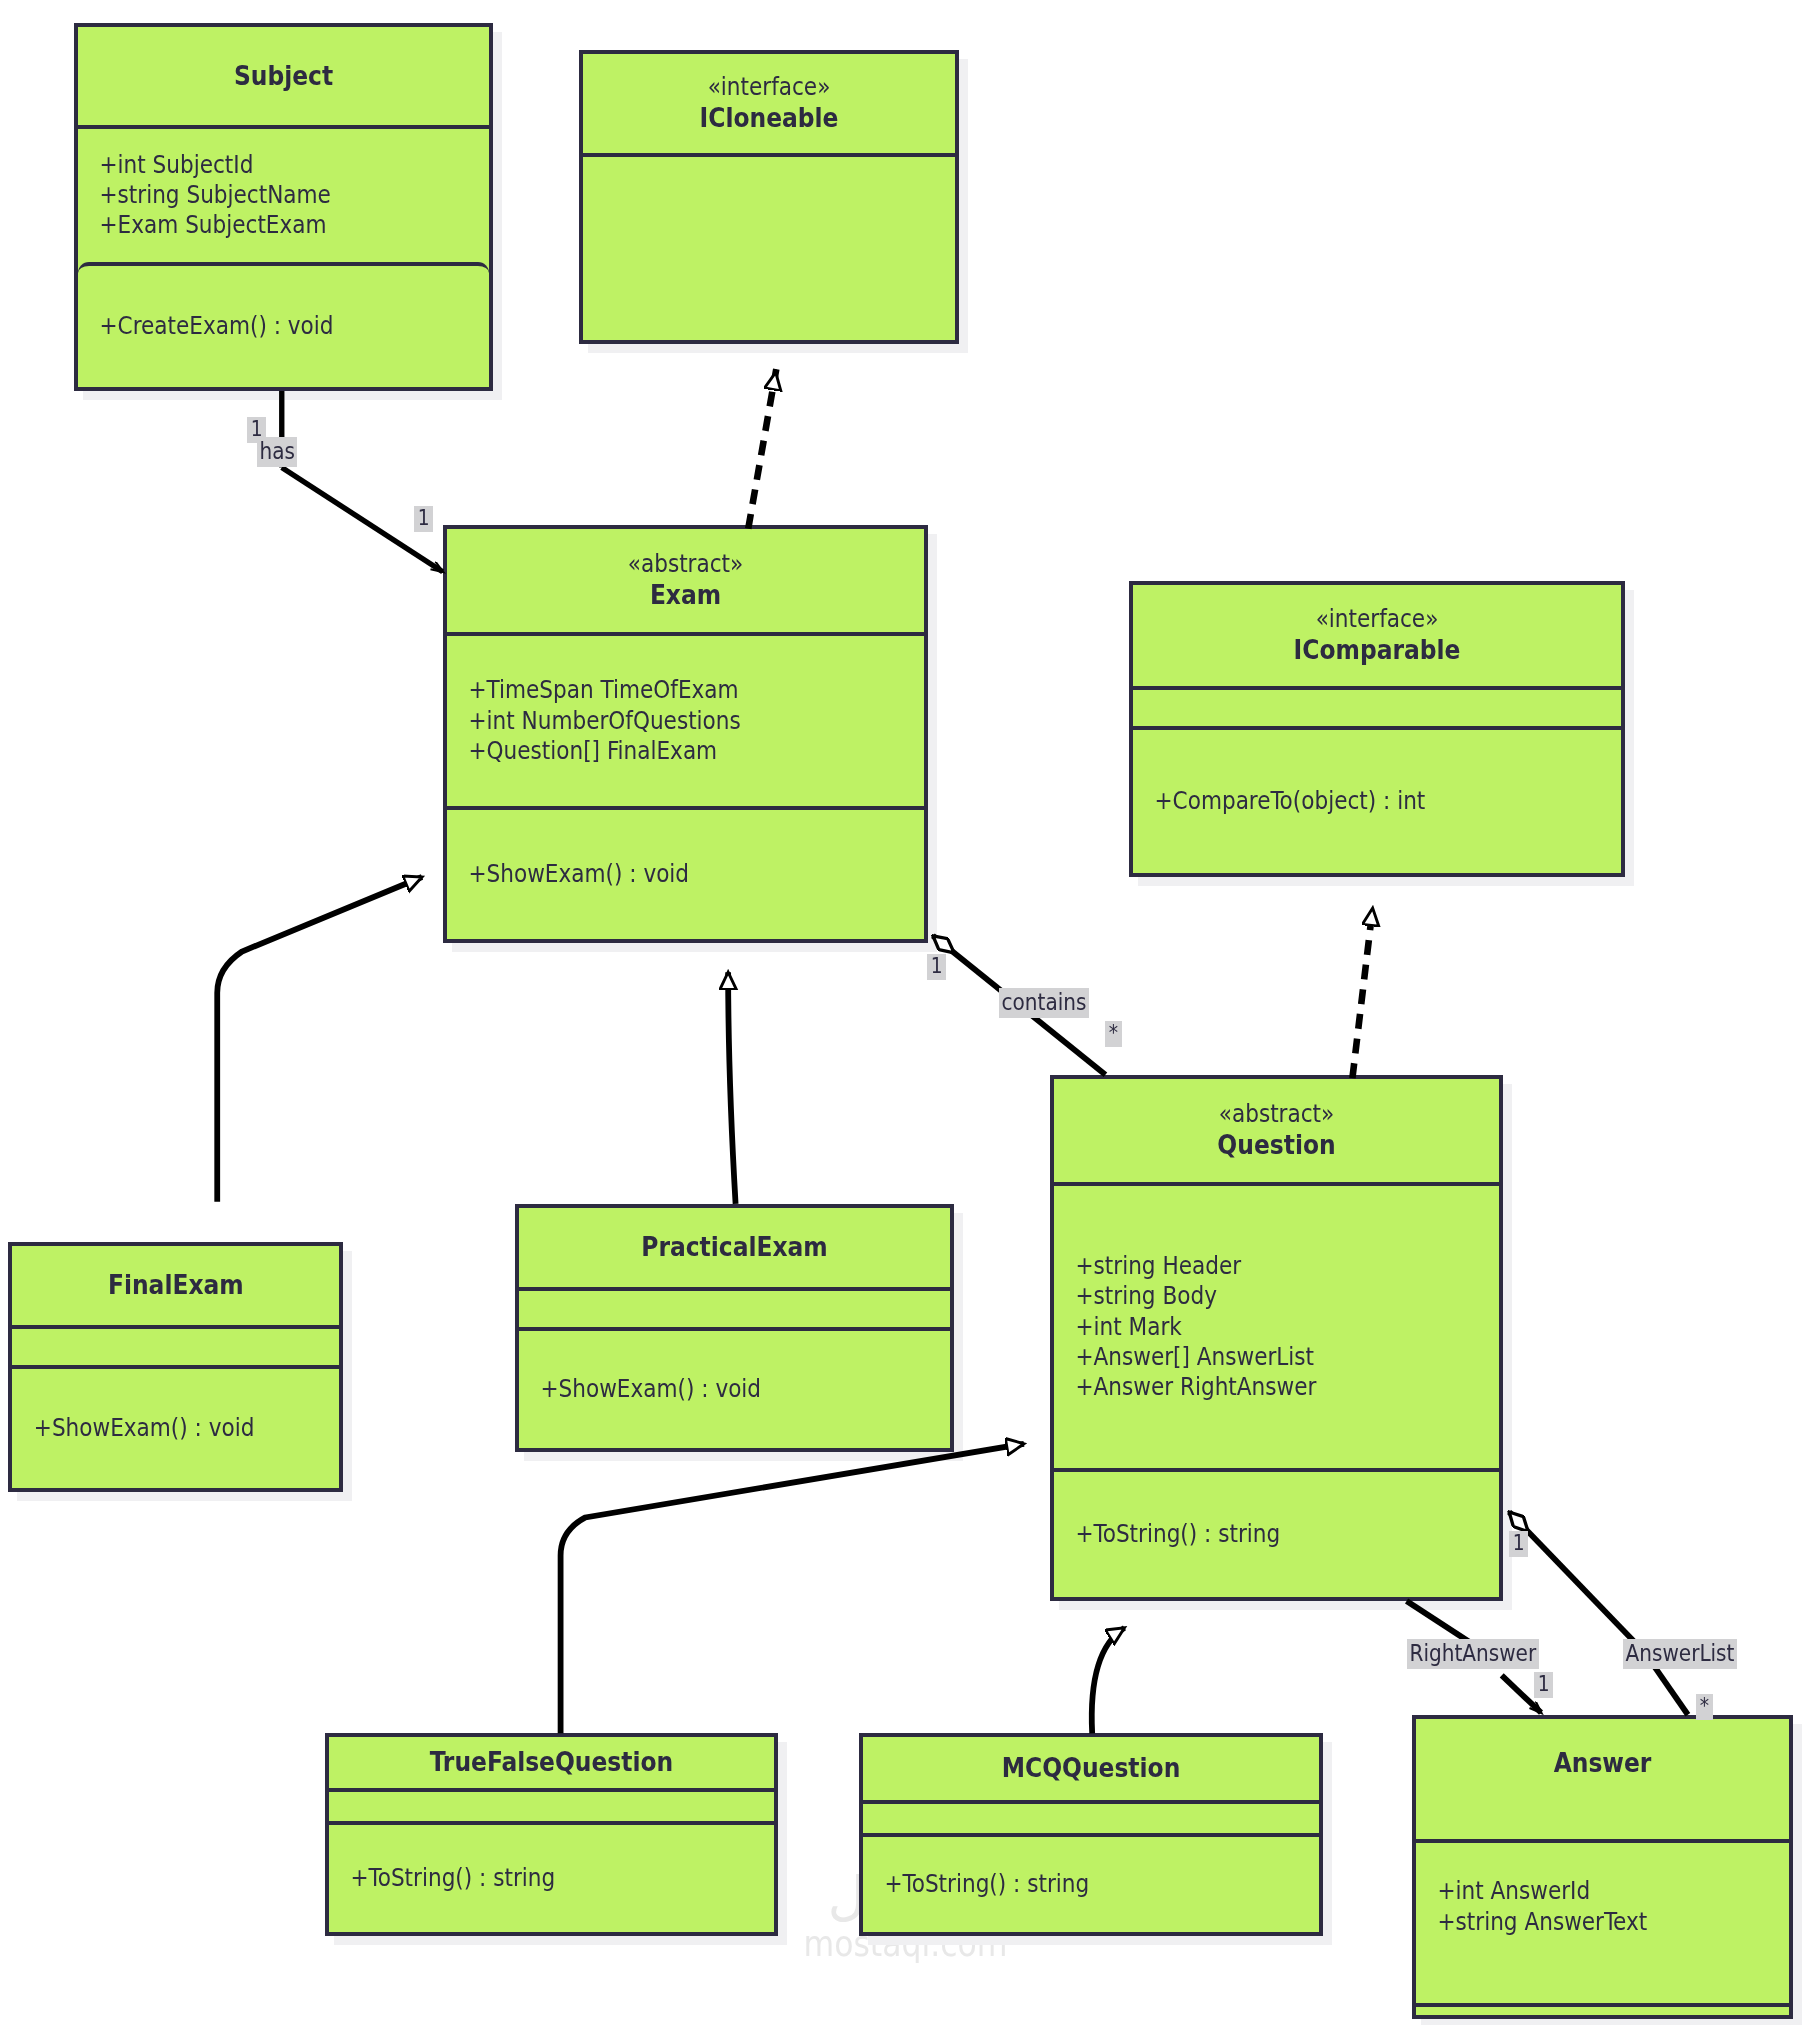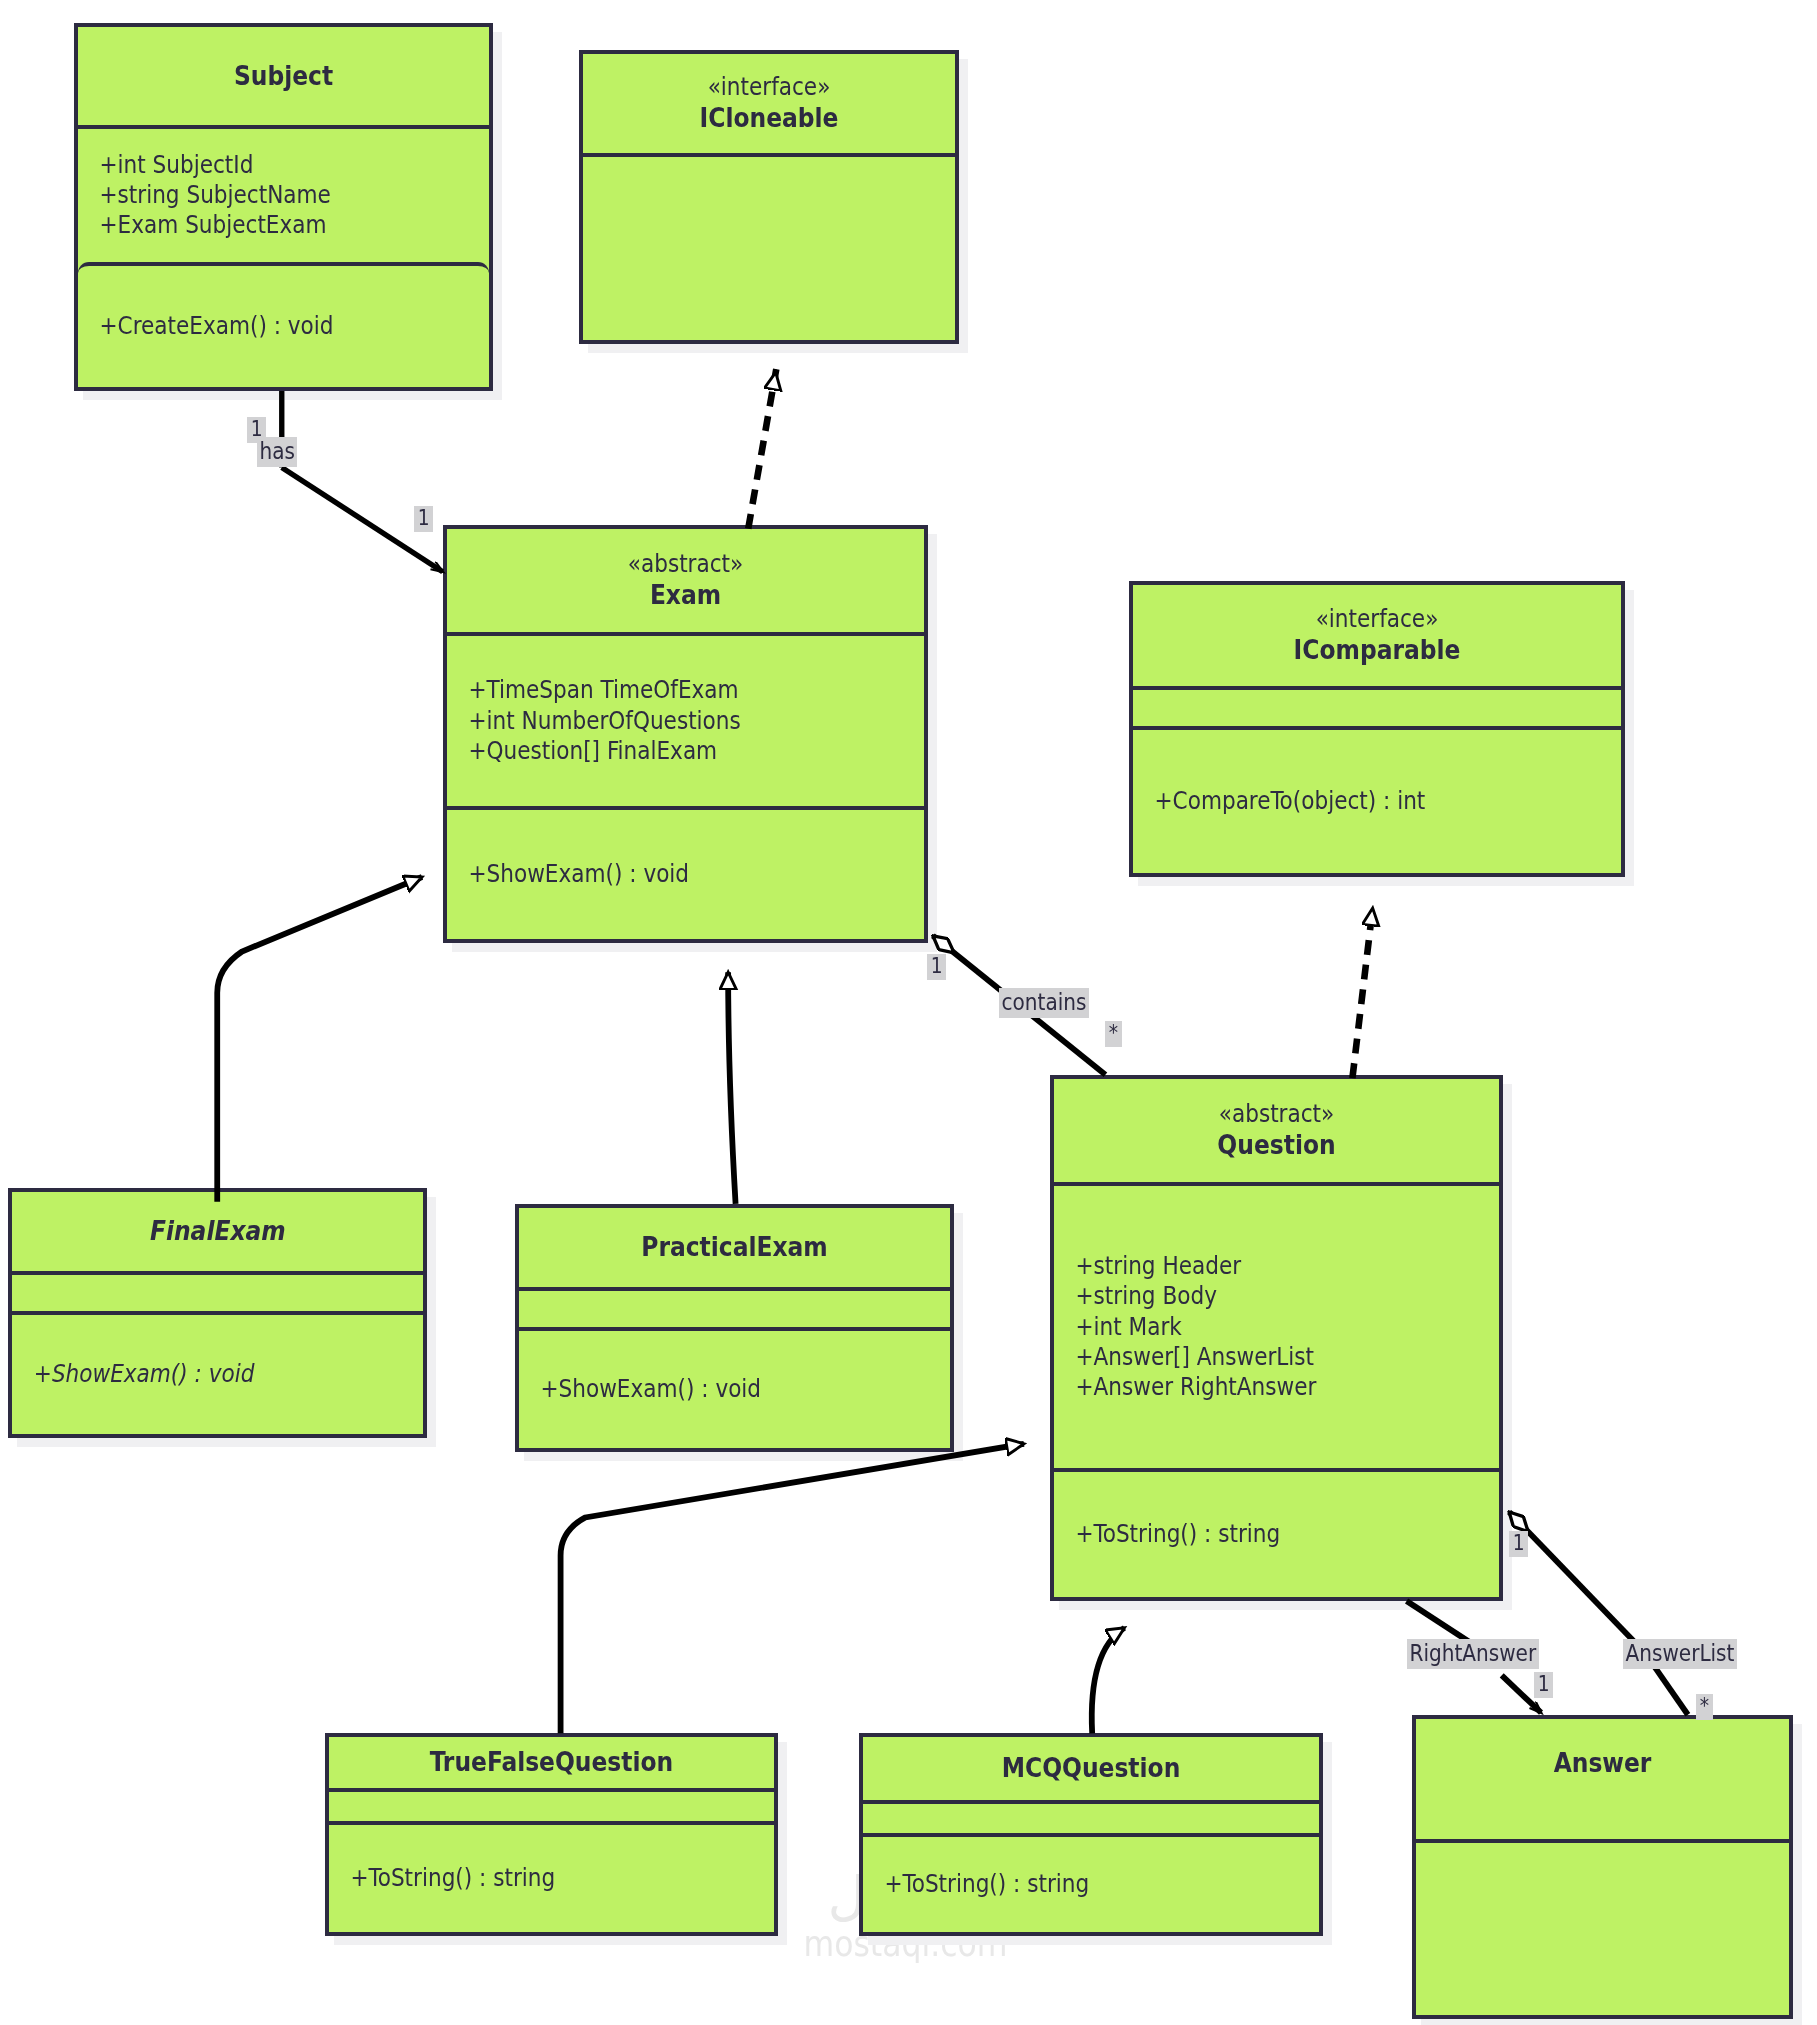--- a/index.html
+++ b/index.html
@@ -226,21 +226,21 @@
       <div class="member">+string Body</div>
       <div class="member">+int Mark</div>
       <div class="member">+Answer[] AnswerList</div>
       <div class="member">+Answer RightAnswer</div>
     </div>
     <div class="cmp body" style="flex:1;">
       <div class="member">+ToString() : string</div>
     </div>
   </div>
 
-  <div class="uml-box" style="left:8.3px;top:1188px;width:419px;height:250px;font-style:italic;">
+  <div class="uml-box" style="left:8.3px;top:1242px;width:335px;height:250px;">
     <div class="cmp head" style="height:79px;">
       <div class="cname">FinalExam</div>
     </div>
     <div class="cmp body" style="height:40px;"></div>
     <div class="cmp body" style="flex:1;">
       <div class="member">+ShowExam() : void</div>
     </div>
   </div>
 
   <div class="uml-box" style="left:515px;top:1204px;width:439px;height:248px;">
@@ -270,17 +270,21 @@
     <div class="cmp body" style="height:33px;"></div>
     <div class="cmp body" style="flex:1;">
       <div class="member">+ToString() : string</div>
     </div>
   </div>
 
   <div class="uml-box" style="left:1412px;top:1715px;width:381px;height:304px;gap:32px;">
     <div class="cmp head" style="height:88px;">
       <div class="cname">Answer</div>
     </div>
+    <div class="cmp body" style="height:132px;">
+      <div class="member">+int AnswerId</div>
+      <div class="member">+string AnswerText</div>
+    </div>
     <div class="cmp body" style="flex:1;"></div>
   </div>
 
 </div>
 
 
 </body></html>

